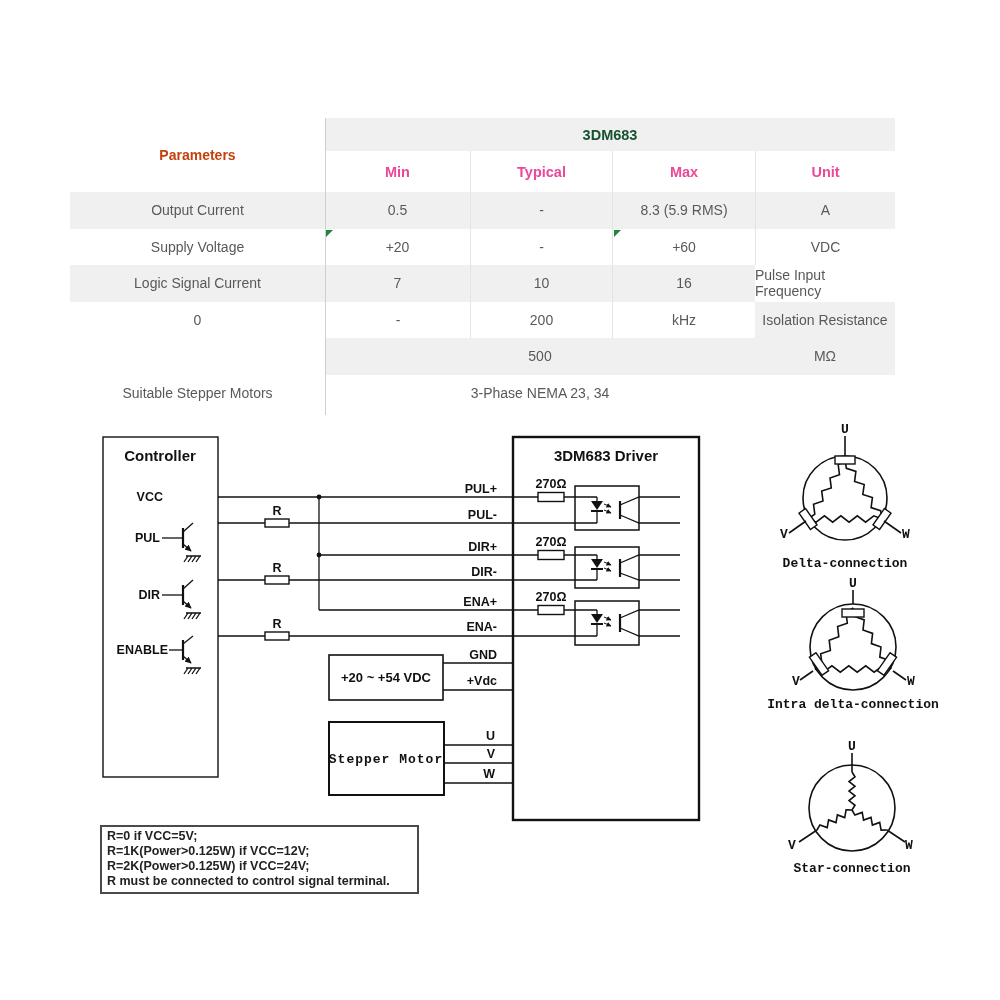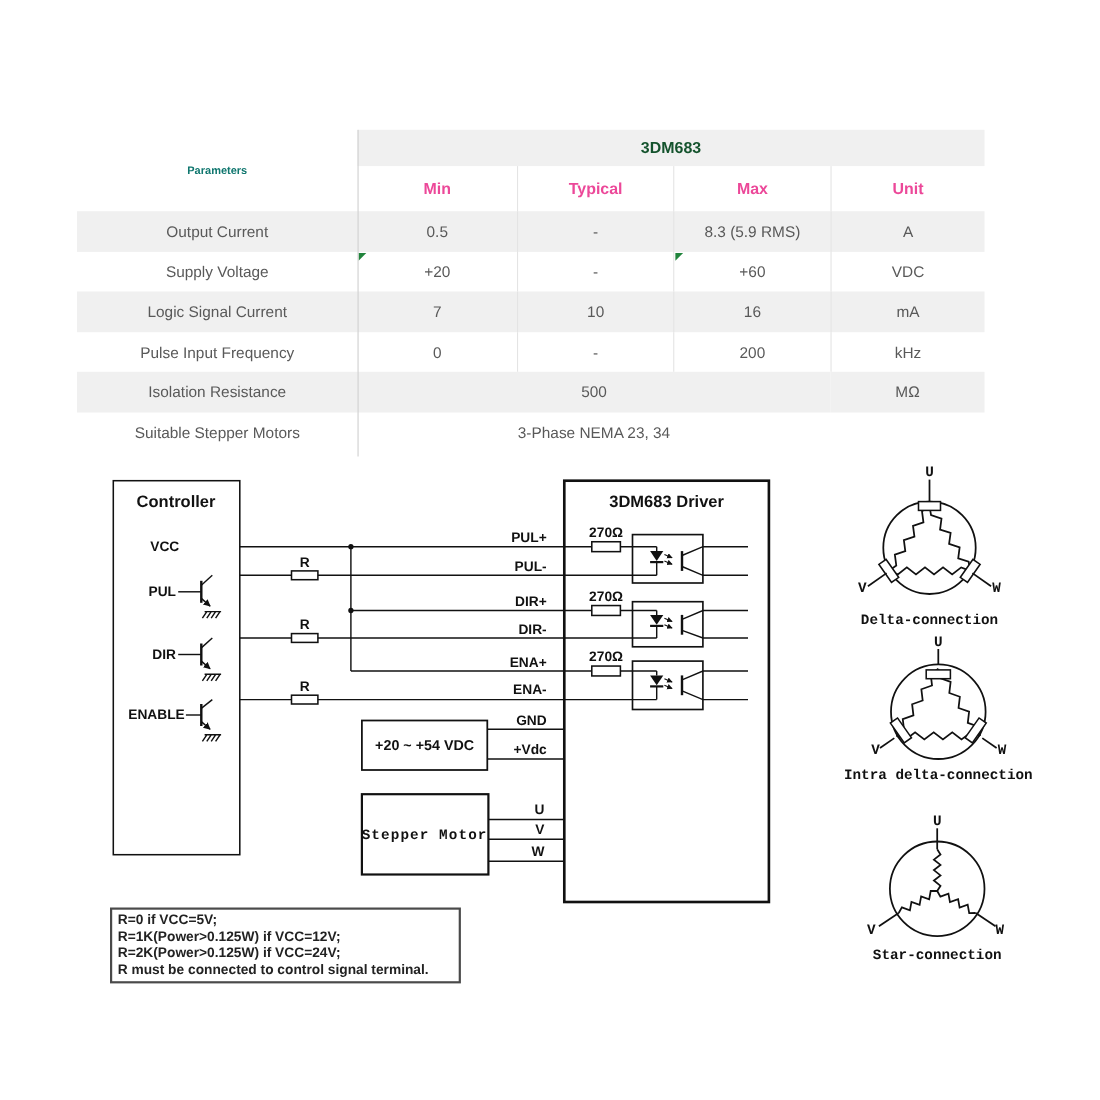--- a/index.html
+++ b/index.html
@@ -5,21 +5,21 @@
   html,body{margin:0;padding:0;background:#fff;}
   .page{position:relative;width:1000px;height:1000px;background:#fff;overflow:hidden;
         font-family:"Liberation Sans",sans-serif;}
   
   .spec-table{position:absolute;left:70px;top:118px;display:grid;
     grid-template-columns:255px 145px 142px 143px 140px;
     grid-template-rows:33px 41px repeat(6,36.5px);
     color:#595959;font-size:14px;}
   .cell{display:flex;align-items:center;justify-content:center;position:relative;}
   .band{grid-column:2/6;background:#f0f0f0;font-weight:bold;color:#14532d;font-size:14.5px;}
-  .params{grid-row:1/3;font-weight:bold;color:#0f766e;font-size:10px;}
+  .params{grid-row:1/3;font-weight:bold;color:#c2410c;font-size:14px;}
   .colhead{font-weight:bold;color:#ec4899;font-size:14.5px;}
   .stripe{background:#f0f0f0;}
   .sep{border-left:1px solid #e4e4e4;text-align:right;}
   .dark-divider{position:absolute;left:255px;top:0;width:1px;height:297px;background:#cfcfcf;}
   .gtri{position:absolute;left:1px;top:1px;width:0;height:0;
         border-top:7px solid #21843c;border-right:7px solid transparent;}
   
   .diagram{position:absolute;left:0;top:420px;}
   .wire{stroke:#111;stroke-width:1.3;fill:none;}
   .comp{fill:#fff;stroke:#111;stroke-width:1.4;}
@@ -58,21 +58,20 @@
     <div class="cell sep">
         <i class="gtri"></i>
         <span>+60</span>
       </div>
     <div class="cell sep">VDC</div>
 
     <div class="cell stripe">Logic Signal Current</div>
     <div class="cell stripe">7</div>
     <div class="cell stripe sep">10</div>
     <div class="cell stripe sep">16</div>
-    <div class="cell stripe sep">mA</div>
 
     <div class="cell">Pulse Input Frequency</div>
     <div class="cell">0</div>
     <div class="cell sep">-</div>
     <div class="cell sep">200</div>
     <div class="cell sep">kHz</div>
 
     <div class="cell stripe">Isolation Resistance</div>
     <div class="cell stripe" style="grid-column:2/5">500</div>
     <div class="cell stripe">MΩ</div>

